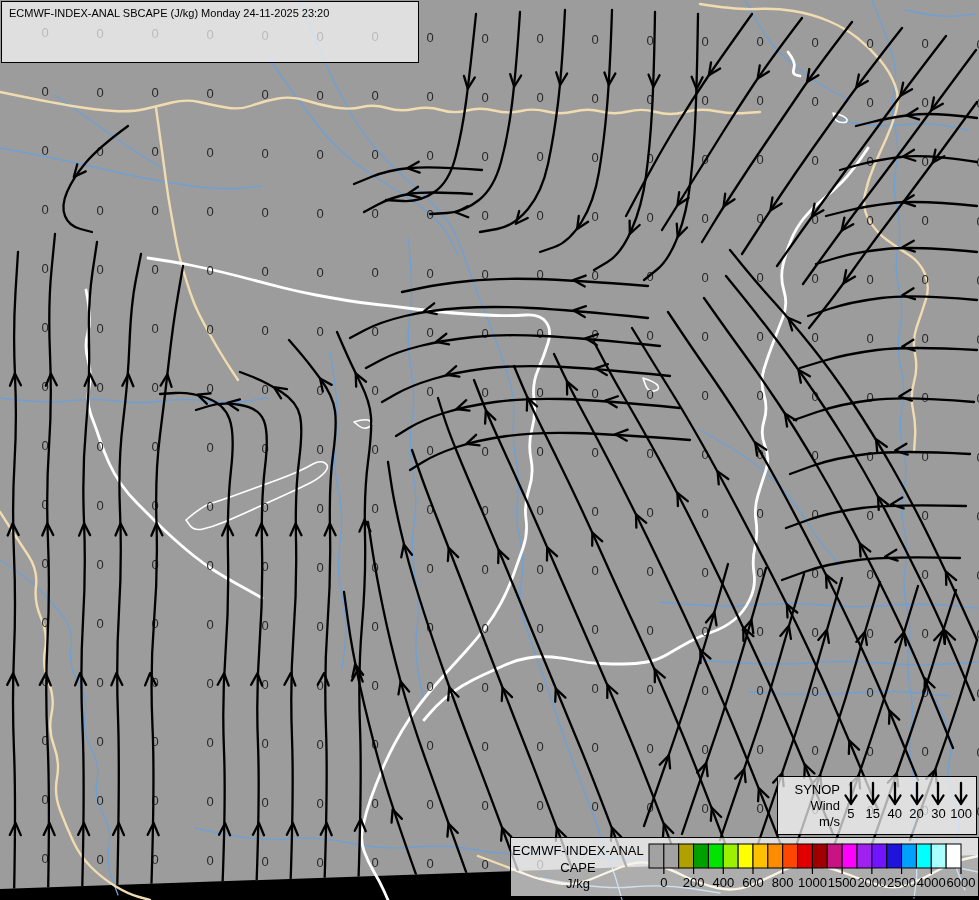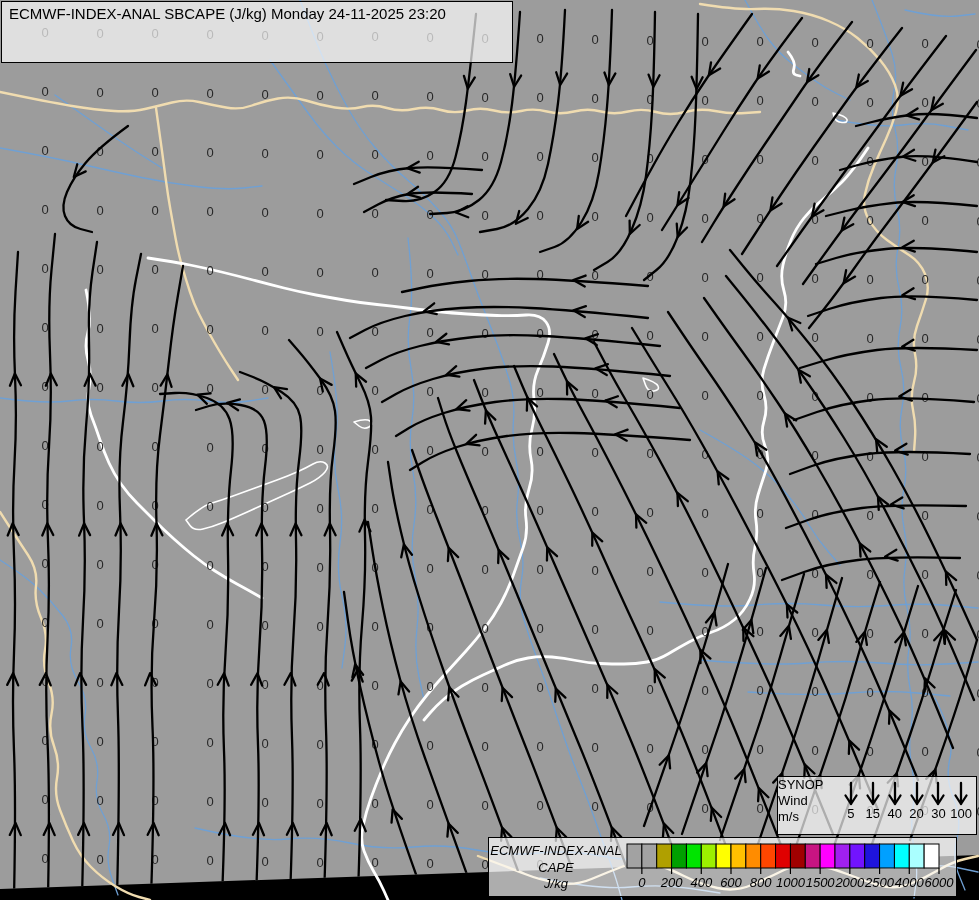--- a/index.html
+++ b/index.html
@@ -1,29 +1,29 @@
 <!DOCTYPE html>
 <html><head>
 <meta charset="utf-8">
 <style>
   html,body{margin:0;padding:0;background:#000;}
   #stage{position:relative;width:979px;height:900px;overflow:hidden;
          font-family:"Liberation Sans",sans-serif;background:#9c9c9c;}
   #map-svg{position:absolute;left:0;top:0;}
   .obox{position:absolute;background:rgba(255,255,255,0.68);
         border:1px solid #000;box-sizing:border-box;color:#000;}
-  #title-box{left:1px;top:1px;width:512px;height:62px;padding:2px 7px;
-             font-size:15px;line-height:19.2px;white-space:nowrap;}
+  #title-box{left:1px;top:1px;width:418px;height:62px;padding:2px 7px;
+             font-size:11px;line-height:19.2px;white-space:nowrap;}
   #synop-box{left:777px;top:776px;width:200px;height:59px;display:flex;}
-  .syn-left{width:62px;text-align:left;font-size:13px;line-height:16px;}
+  .syn-left{width:62px;text-align:right;font-size:13px;line-height:16px;padding-top:5px;}
   .syn-arrows{flex:1;display:flex;justify-content:space-around;
               align-items:flex-start;padding:3px 3px 0 0;}
   .syn-col{display:flex;flex-direction:column;align-items:center;
            font-size:13px;line-height:13px;}
-  #cape-box{left:488px;top:837px;width:469px;height:60px;font-style:italic;}
+  #cape-box{left:510px;top:837px;width:469px;height:60px;}
   .cape-left{position:absolute;left:0;top:0;width:134px;text-align:center;
              font-size:13px;line-height:16.6px;padding-top:5px;}
   #cape-bar{position:absolute;left:134px;top:0;}
   svg text{font-family:"Liberation Sans",sans-serif;}
 </style>
 </head>
 <body>
 
 <div id="stage">
   <svg id="map-svg" width="979" height="900" viewBox="0 0 979 900">

